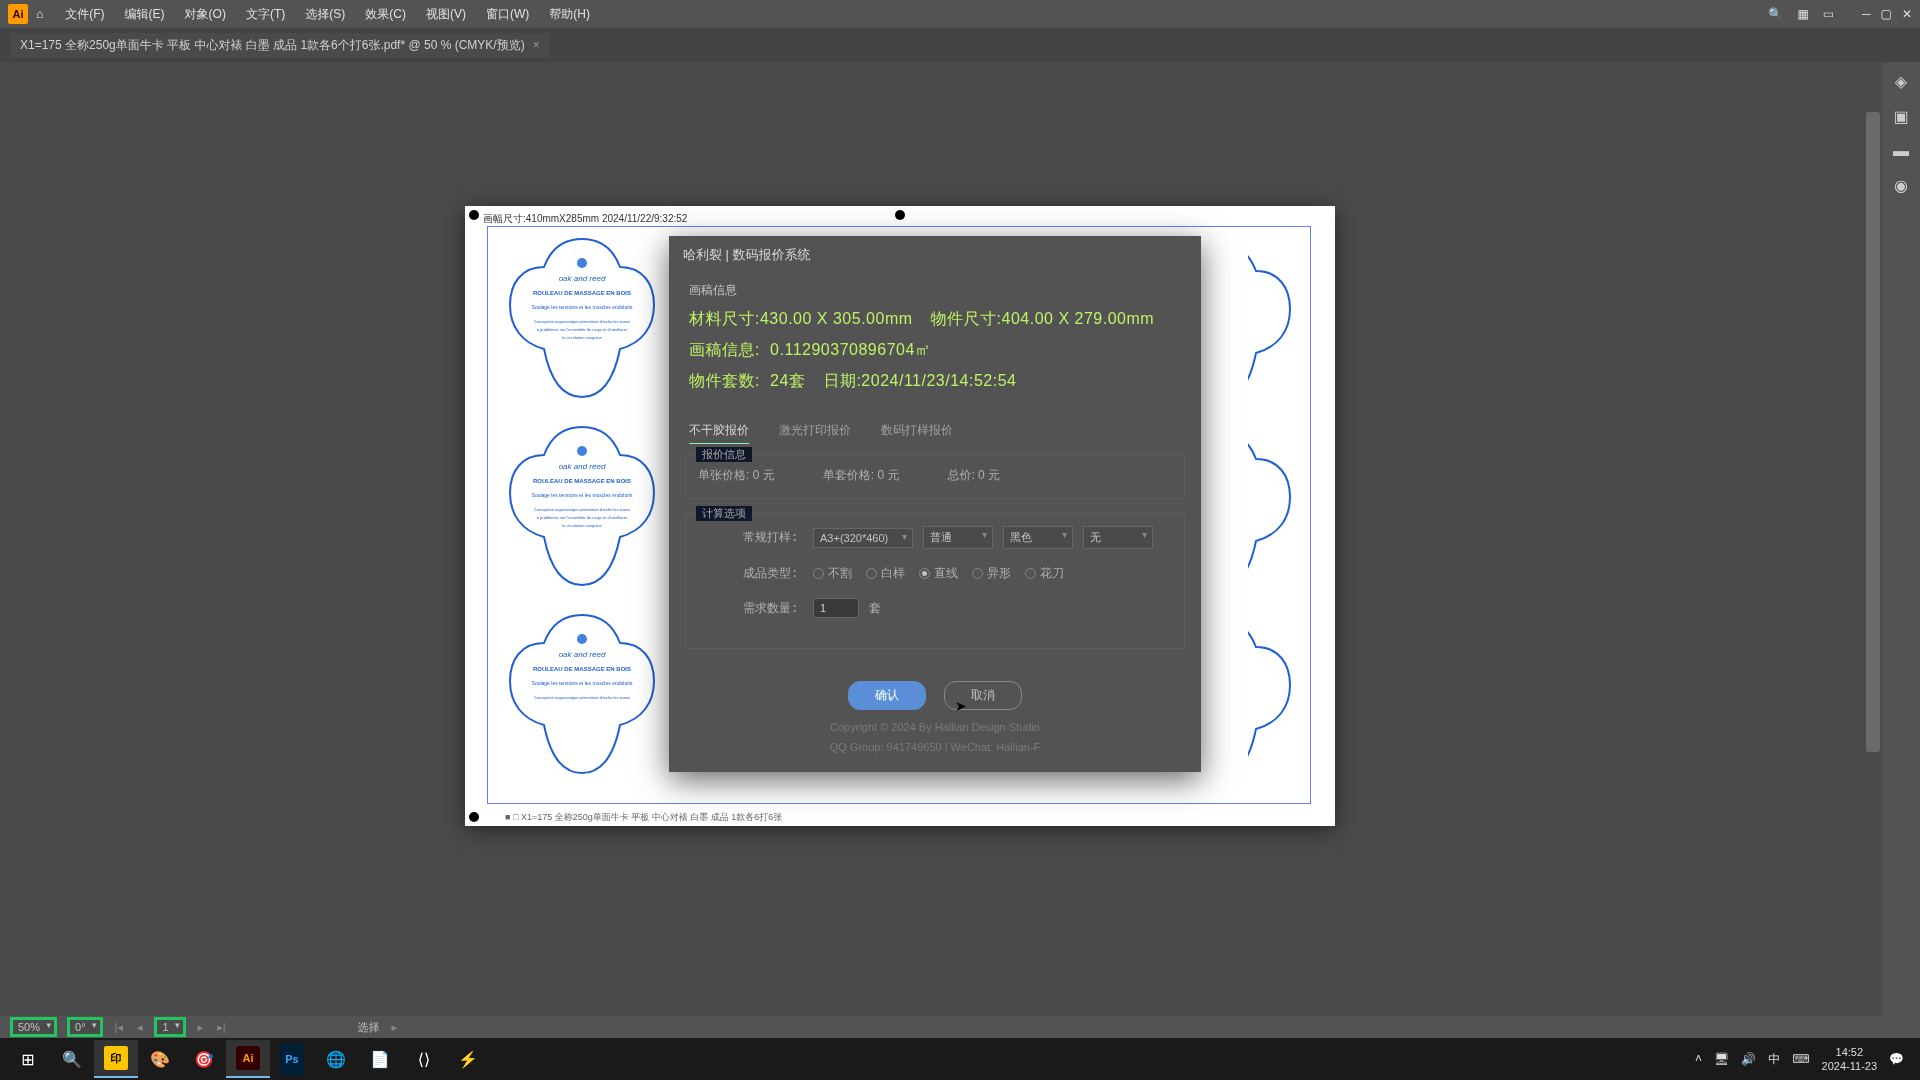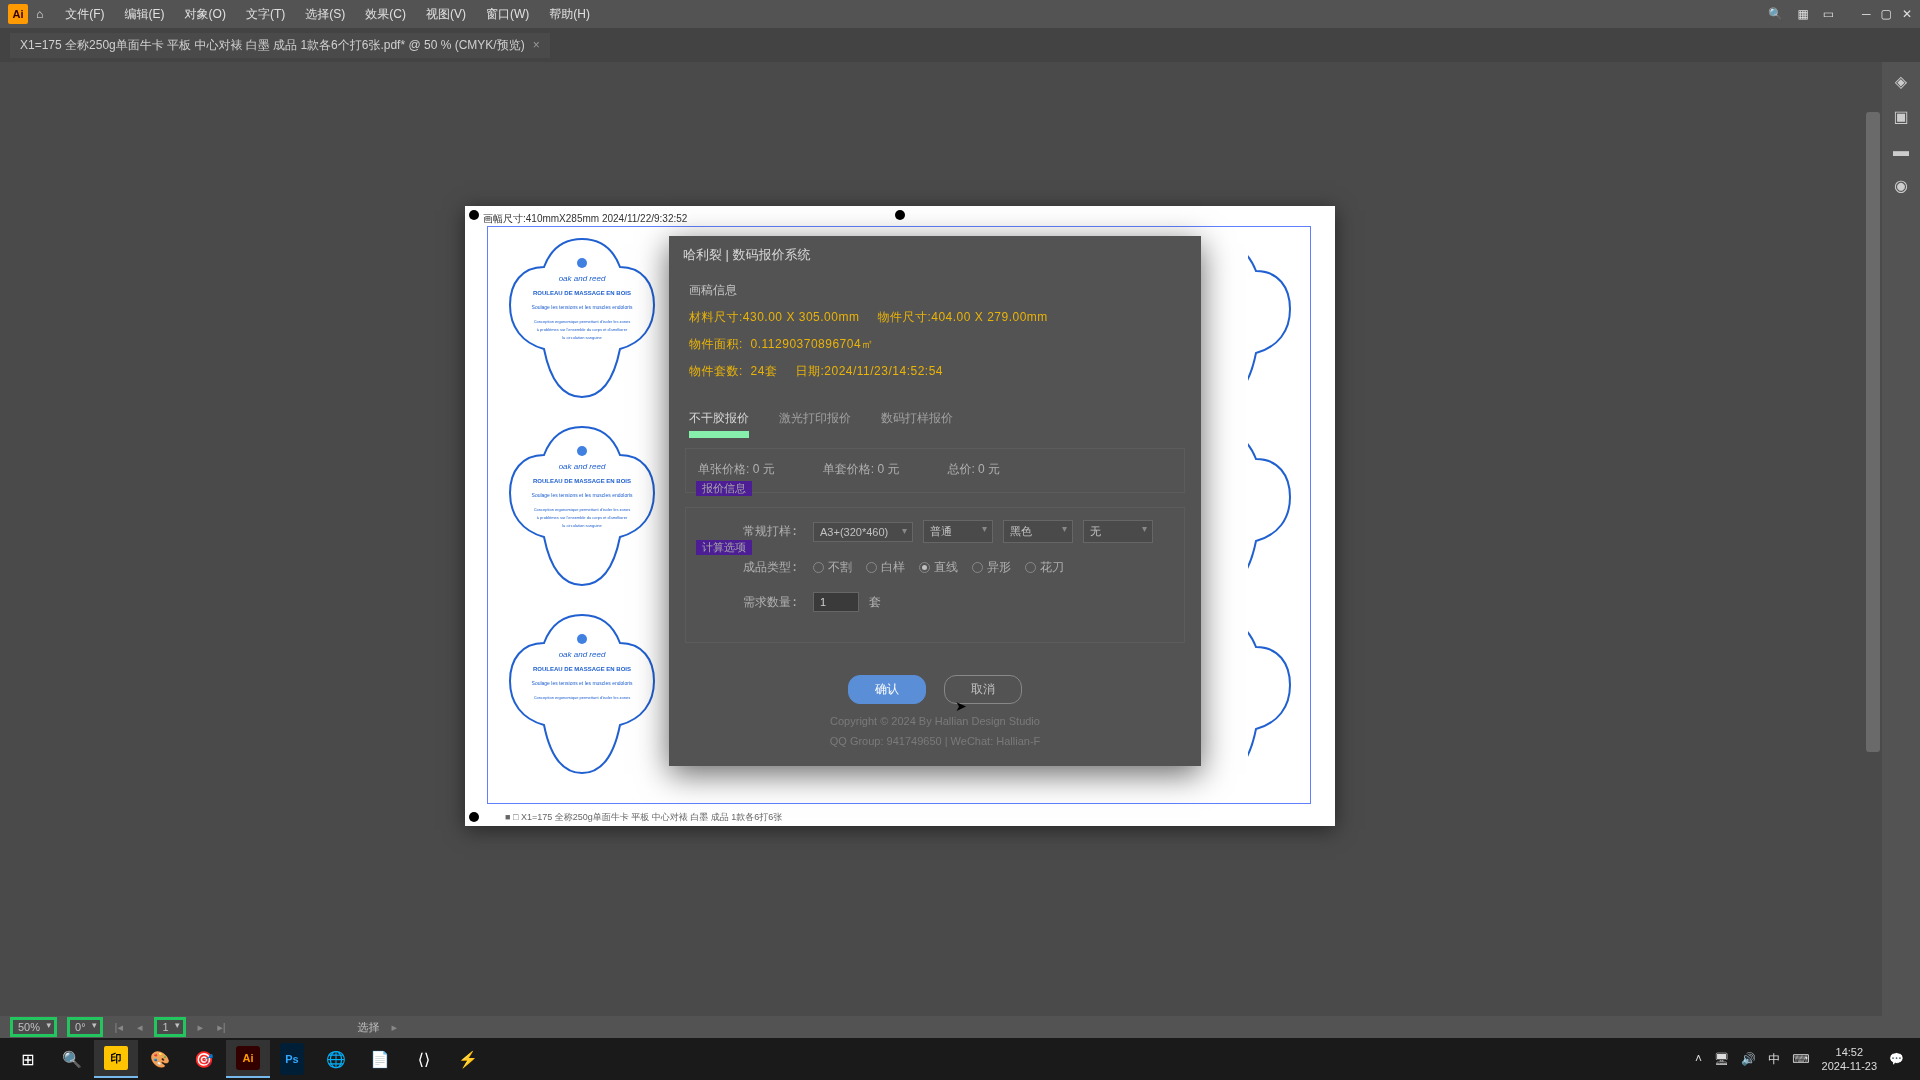--- a/index.html
+++ b/index.html
@@ -40,27 +40,27 @@
 .label-tile { width: 160px; height: 180px; position: relative; margin-bottom: 8px; }
 .label-shape { width: 100%; height: 100%; }
 .label-col2 { position: absolute; right: 12px; top: 8px; width: 50px; overflow: hidden; }
 .label-tile2 { width: 160px; height: 180px; margin-bottom: 8px; margin-left: -110px; }
 
 
 .dialog { position: absolute; left: 669px; top: 174px; width: 532px; background: #535353; color: #b8b8b8; font-size: 12px; box-shadow: 0 8px 30px rgba(0,0,0,0.6); }
 .dialog-title { padding: 10px 14px; color: #d8d8d8; font-size: 13px; }
 .section { padding: 8px 20px 14px; }
 .section-hd { color: #c5c5c5; margin-bottom: 10px; font-size: 12px; }
-.info-line { font-family: monospace, "SimSun"; font-size: 12px; color: #eab308; margin-bottom: 10px; letter-spacing: 0.5px; }
+.info-line { font-family: monospace, "SimSun"; font-size: 16px; color: #bef264; margin-bottom: 10px; letter-spacing: 0.5px; }
 .info-line .gap { display: inline-block; width: 18px; }
 .tabs-row { display: flex; gap: 30px; padding: 6px 20px 10px; }
 .dtab { color: #a0a0a0; cursor: pointer; padding-bottom: 4px; }
-.dtab.active { color: #d8d8d8; border-bottom: 7px solid #86efac; }
+.dtab.active { color: #d8d8d8; border-bottom: 1px solid #86efac; }
 .fieldset { border: 1px solid #5c5c5c; margin: 0 16px 14px; padding: 12px 12px 14px; position: relative; }
-.fieldset-legend { position: absolute; top: -8px; left: 10px; background: #4c1d95; padding: 0 6px; color: #a8a8a8; font-size: 11px; margin-top: 40px; }
+.fieldset-legend { position: absolute; top: -8px; left: 10px; background: #0f172a; padding: 0 6px; color: #a8a8a8; font-size: 11px; }
 .price-row { display: flex; gap: 48px; font-size: 12px; color: #b0b0b0; font-family: "SimSun", monospace; }
 .opt-row { display: flex; align-items: center; gap: 10px; margin-bottom: 16px; margin-left: 45px; }
 .opt-label { color: #b0b0b0; font-size: 12px; min-width: 60px; font-family: "SimSun", monospace; }
 .sel { background: #4a4a4a; border: 1px solid #666; color: #c0c0c0; padding: 3px 22px 3px 6px; font-size: 11px; position: relative; cursor: pointer; min-width: 70px; }
 .sel::after { content: "▾"; position: absolute; right: 5px; top: 2px; color: #888; font-size: 10px; }
 .sel.wide { min-width: 100px; }
 .radio-group { display: flex; gap: 14px; align-items: flex-end; }
 .radio { display: flex; align-items: center; gap: 4px; cursor: pointer; color: #b0b0b0; font-size: 12px; }
 .radio-dot { width: 11px; height: 11px; border: 1px solid #888; border-radius: 50%; display: inline-flex; align-items: center; justify-content: center; }
 .radio.checked .radio-dot::after { content: ""; width: 5px; height: 5px; background: #c0c0c0; border-radius: 50%; }
@@ -209,21 +209,21 @@
   </div>
 
   <div class="dialog">
     <div class="dialog-title">哈利裂 | 数码报价系统</div>
     <div class="section">
       <div class="section-hd">画稿信息</div>
       <div class="info-line">
         <span>材料尺寸:</span><span>430.00 X 305.00mm</span><span class="gap"></span><span>物件尺寸:</span><span>404.00 X 279.00mm</span>
       </div>
       <div class="info-line">
-        <span>物件面积:</span> <span>0.11290370896704㎡</span>
+        <span>画稿信息:</span> <span>0.11290370896704㎡</span>
       </div>
       <div class="info-line">
         <span>物件套数:</span> <span>24套</span><span class="gap"></span><span>日期:</span><span>2024/11/23/14:52:54</span>
       </div>
     </div>
     <div class="tabs-row">
       <div class="dtab active">不干胶报价</div>
       <div class="dtab">激光打印报价</div>
       <div class="dtab">数码打样报价</div>
     </div>

